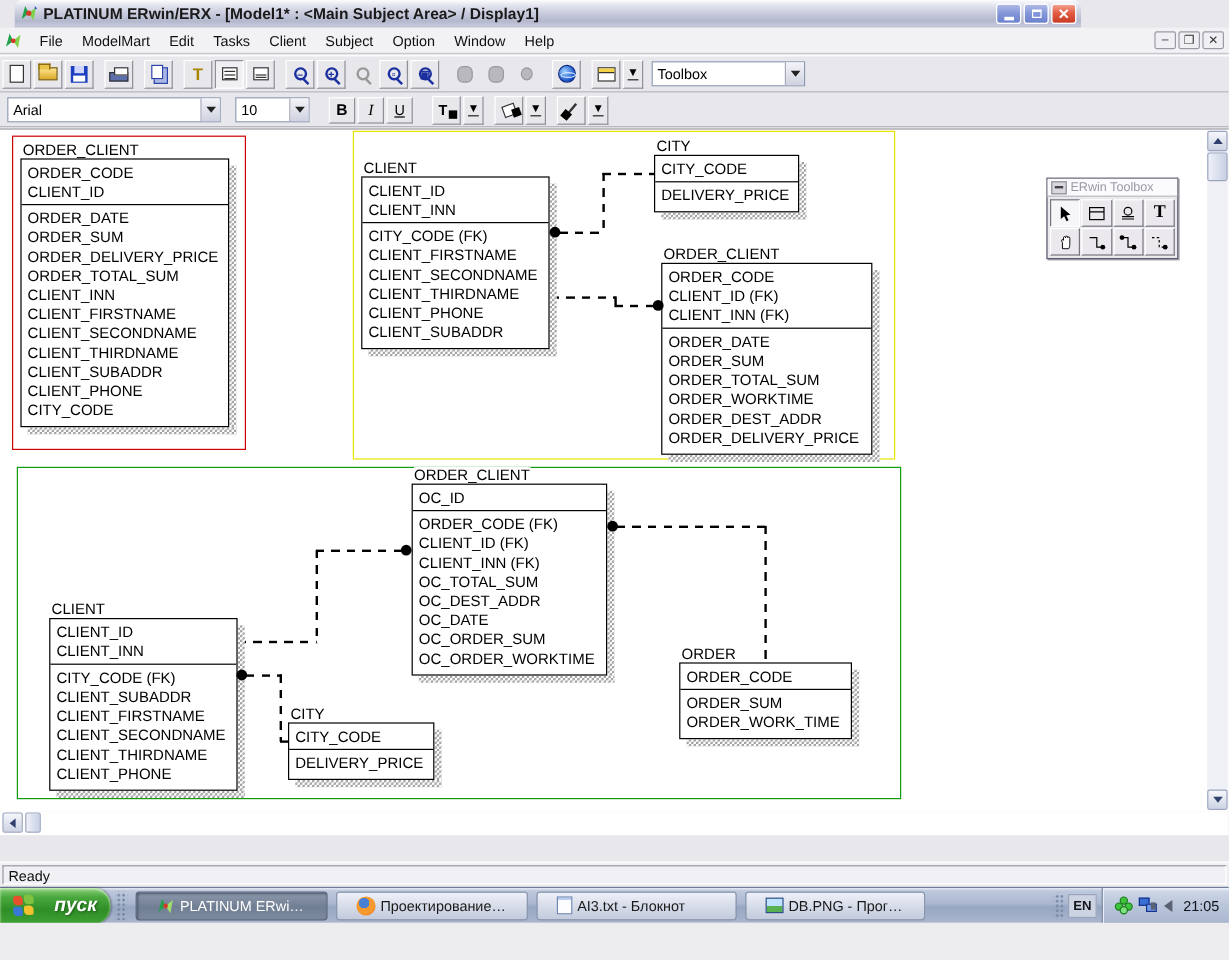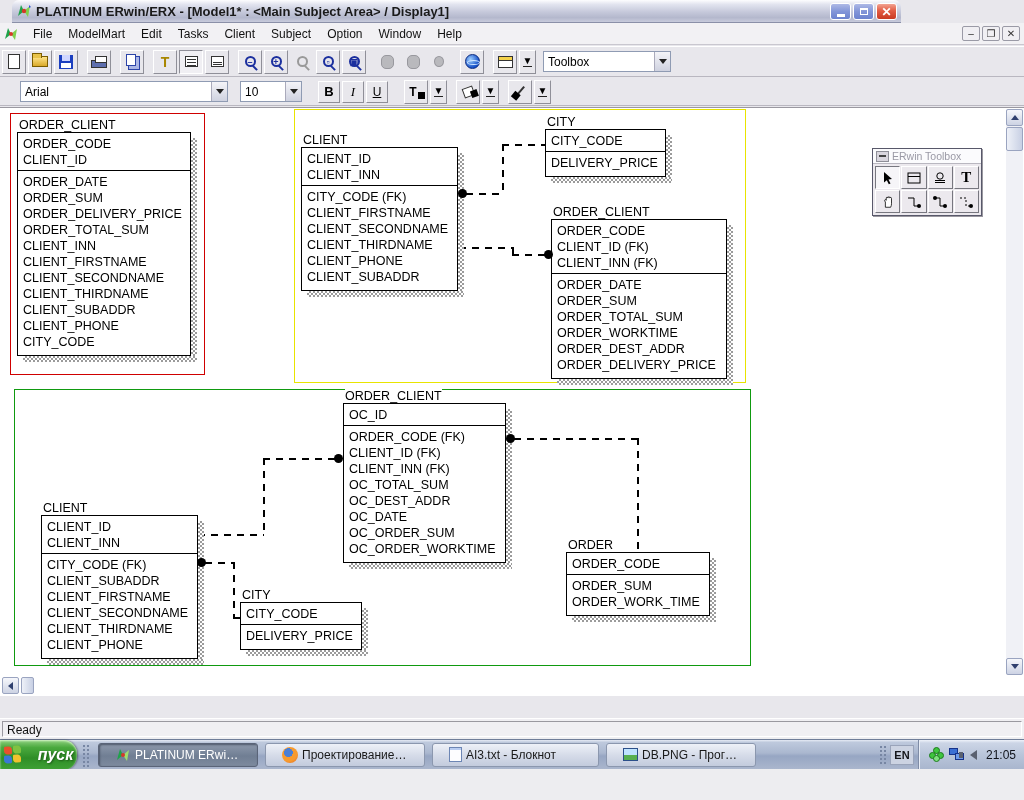--- a/index.html
+++ b/index.html
@@ -132,21 +132,21 @@
   .display-tab span { position:relative; z-index:2; }
 
   
   .statusbar { position:absolute; left:0; top:718px; width:1024px; height:20px; background:#f0eff3; border-top:1px solid #fff; }
   .status-panel { position:absolute; left:2px; top:2px; right:2px; height:16px; border:1px solid; border-color:#9a98a0 #fff #fff #9a98a0; font-size:12px; color:#111; padding:1px 4px; }
 
   
   .taskbar { position:absolute; left:0; top:739px; width:1024px; height:30px;
     background:linear-gradient(180deg,#e6ebf5 0%,#bec9dd 8%,#aab7cf 45%,#97a6c3 55%,#aab6cd 100%);
     border-top:1px solid #6f7d99; display:flex; align-items:center; }
-  .startbtn { width:77px; height:30px; border-radius:0 14px 14px 0;
+  .startbtn { width:92px; height:30px; border-radius:0 14px 14px 0;
     background:linear-gradient(180deg,#8fd07f 0%,#4aa93e 25%,#2f8e27 60%,#3fa135 100%);
     box-shadow:inset 0 1px 2px #d6f5c8, 1px 0 2px rgba(0,0,0,.4);
     display:flex; align-items:center; justify-content:center; gap:17px; }
   .startbtn span { color:#fff; font-weight:bold; font-size:16px; font-style:italic; text-shadow:1px 1px 2px #1e5c18; }
   .winlogo { width:17px; height:17px; display:grid; grid-template-columns:8px 8px; grid-template-rows:8px 8px; gap:1px; transform:skewY(-6deg); }
   .winlogo i { border-radius:1px 4px 1px 4px; }
   .ql-sep { width:10px; height:24px; margin-left:4px;
     background-image:radial-gradient(circle,#7786a3 1px,transparent 1.2px); background-size:4px 4px; background-position:1px 1px; }
   .taskbtn { height:24px; width:160px; margin-left:7px; border-radius:3px; border:1px solid #8b97ae;
     background:linear-gradient(180deg,#eef1f8 0%,#d6dce9 50%,#c3cbdd 100%);
@@ -289,21 +289,21 @@
       <div class="tsep"></div>
       <div class="combo" style="width:128px;">
         <span>Toolbox</span>
         <div class="arrowbox">
             <div class="tri-down"></div>
           </div>
       </div>
     </div>
 
     <div class="toolbar toolbar2">
-      <div class="combo" style="width:208px;margin-left:20px;">
+      <div class="combo" style="width:178px;margin-left:6px;">
         <span>Arial</span>
         <div class="arrowbox">
             <div class="tri-down"></div>
           </div>
       </div>
       <div class="combo" style="width:62px;margin-left:12px;">
         <span>10</span>
         <div class="arrowbox">
             <div class="tri-down"></div>
           </div>

